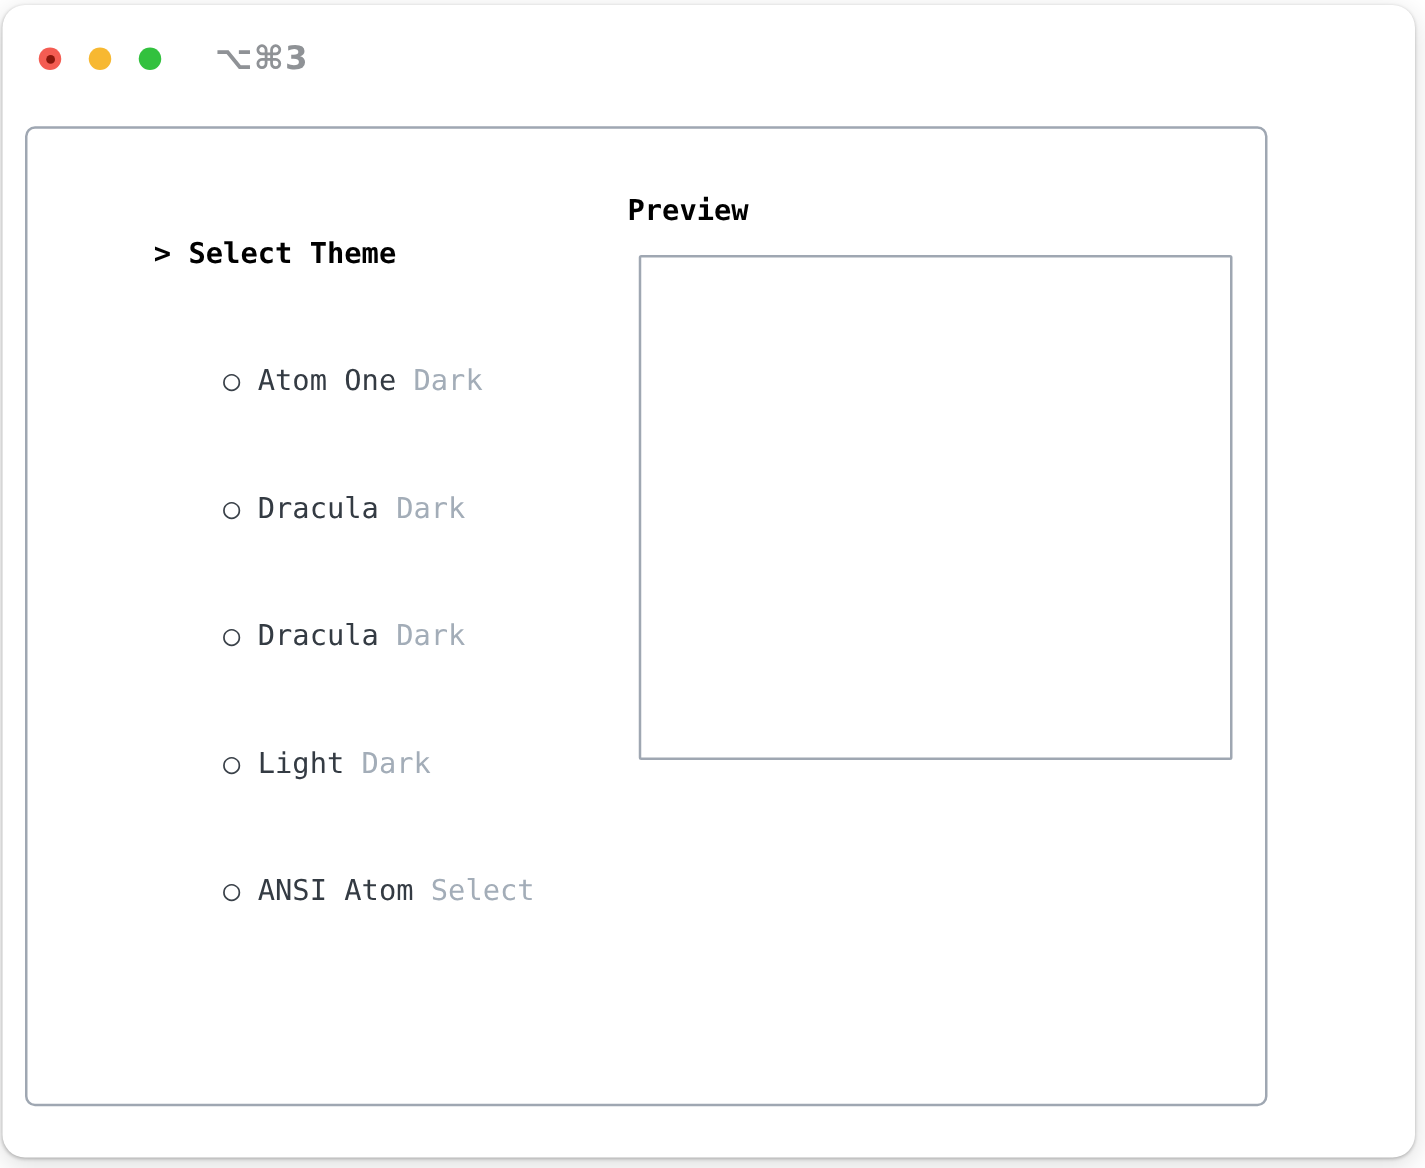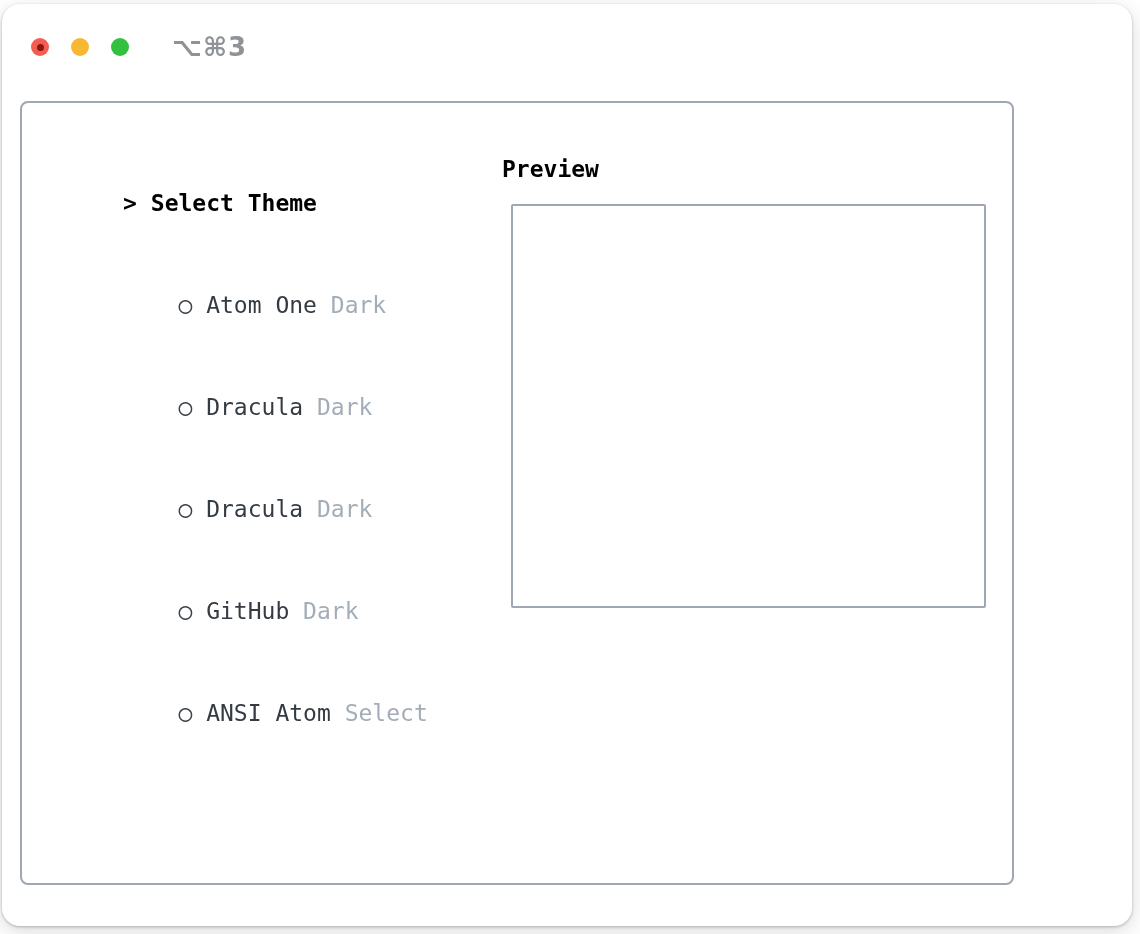--- a/index.html
+++ b/index.html
@@ -65,21 +65,21 @@
         <div class="row">
           <span class="bullet">○</span><span class="name">Atom One</span><span class="variant">Dark</span>
         </div>
         <div class="row">
           <span class="bullet">○</span><span class="name">Dracula</span><span class="variant">Dark</span>
         </div>
         <div class="row">
           <span class="bullet">○</span><span class="name">Dracula</span><span class="variant">Dark</span>
         </div>
         <div class="row">
-          <span class="bullet">○</span><span class="name">GitHub</span><span class="variant">Dark</span>
+          <span class="bullet">○</span><span class="name">Light</span><span class="variant">Dark</span>
         </div>
         <div class="row">
           <span class="bullet">○</span><span class="name">ANSI Atom</span><span class="variant">Select</span>
         </div>
       </div>
 
   </div>
 
   <div class="preview-label">Preview</div>
   <div class="preview-box"></div>

